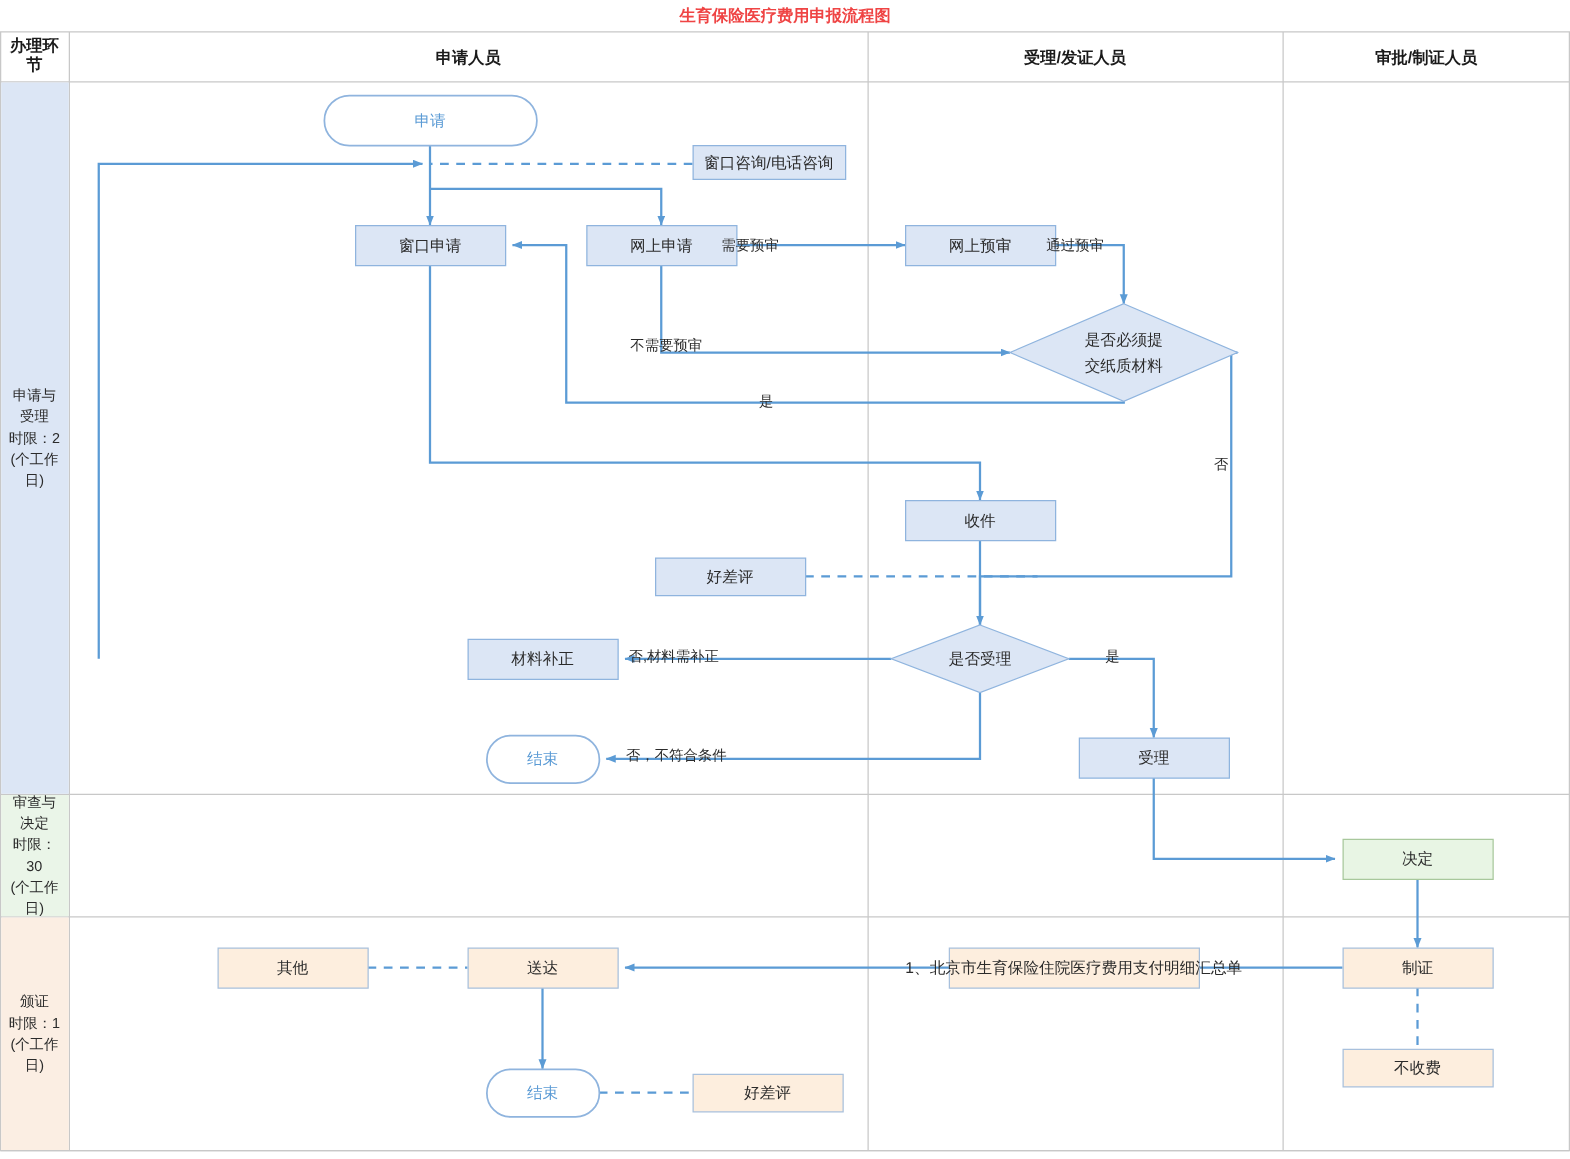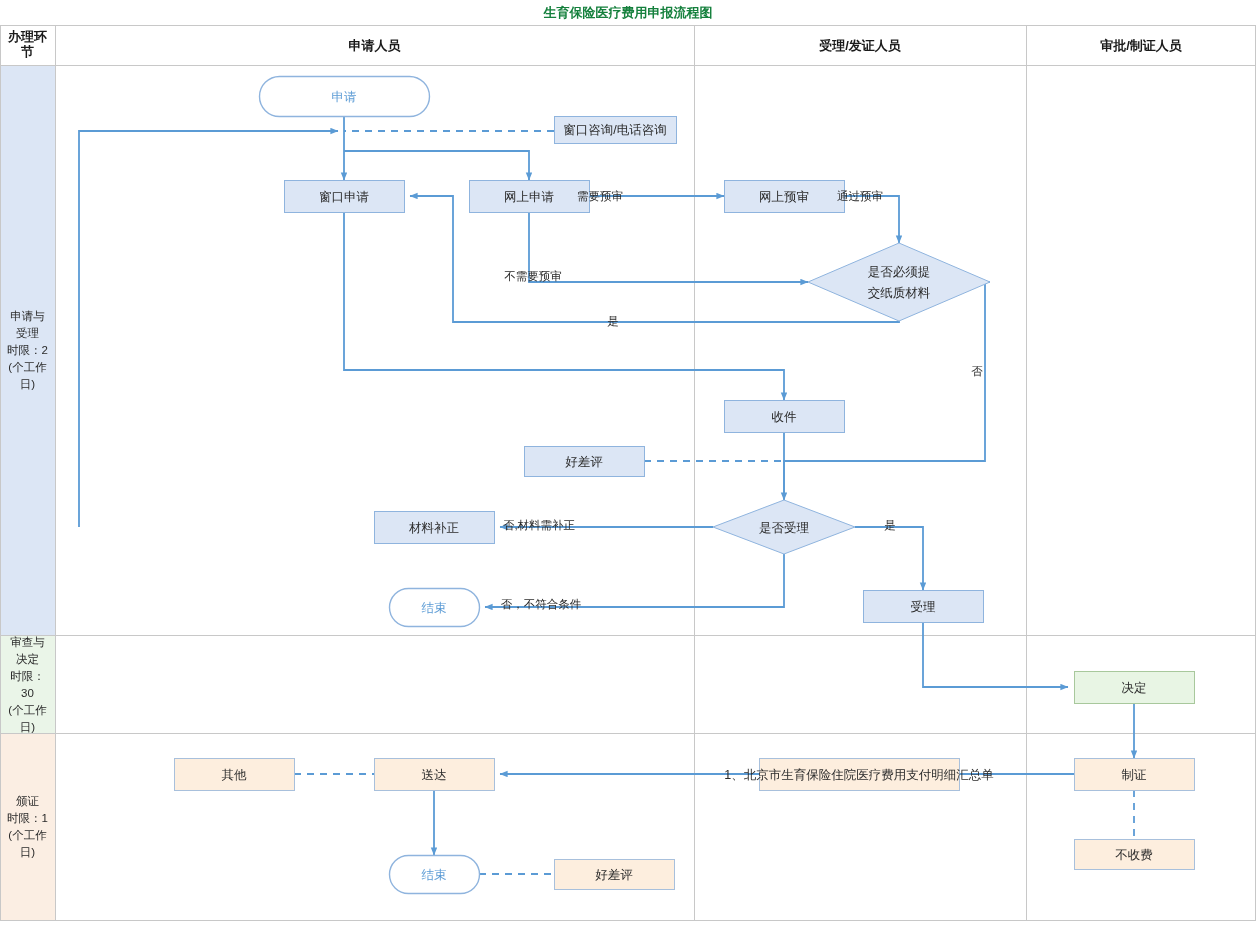--- a/index.html
+++ b/index.html
@@ -1,19 +1,19 @@
 <!DOCTYPE html>
 <html><head>
 <meta charset="utf-8">
 <style>
   html,body{margin:0;padding:0;background:#fff;}
   body{font-family:"Liberation Sans","DejaVu Sans",sans-serif;}
   #page{position:relative;width:1256px;height:927px;overflow:hidden;background:#fff;}
   #title{position:absolute;left:0;top:0;width:1256px;height:25px;line-height:25px;
-         text-align:center;font-size:13px;font-weight:bold;color:#15803d;}
+         text-align:center;font-size:13px;font-weight:bold;color:#ef4444;}
   svg{position:absolute;left:0;top:0;}
   .nodeTxt{font-family:"Liberation Sans","DejaVu Sans",sans-serif;font-size:12.5px;fill:#2b2b2b;}
   .nodeTxtBlue{font-family:"Liberation Sans","DejaVu Sans",sans-serif;font-size:12.5px;fill:#5b9bd5;}
   .hdrTxt{font-family:"Liberation Sans","DejaVu Sans",sans-serif;font-size:13px;fill:#1a1a1a;}
   .sideTxt{font-family:"Liberation Sans","DejaVu Sans",sans-serif;font-size:11.5px;fill:#2b2b2b;}
   .edgeTxt{font-family:"Liberation Sans","DejaVu Sans",sans-serif;font-size:11.5px;fill:#2b2b2b;}
   .longTxt{font-family:"Liberation Sans","DejaVu Sans",sans-serif;font-size:12.5px;fill:#2b2b2b;}
 </style>
 </head>
 <body>

